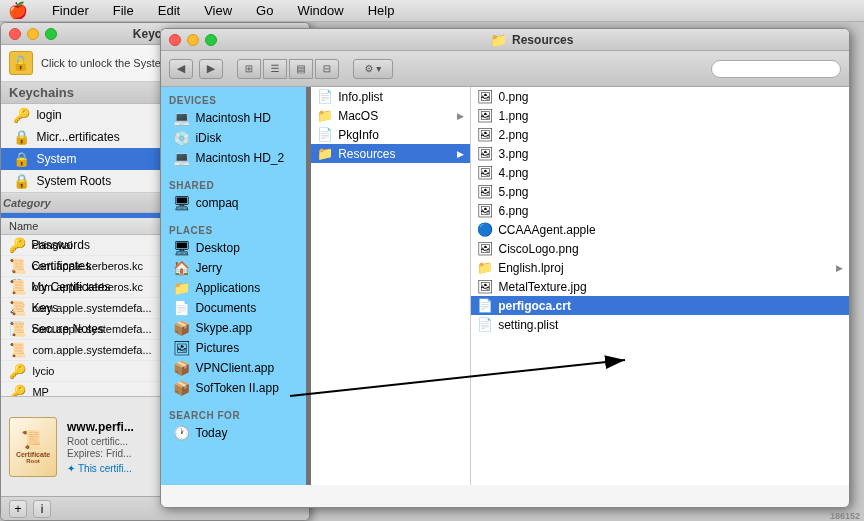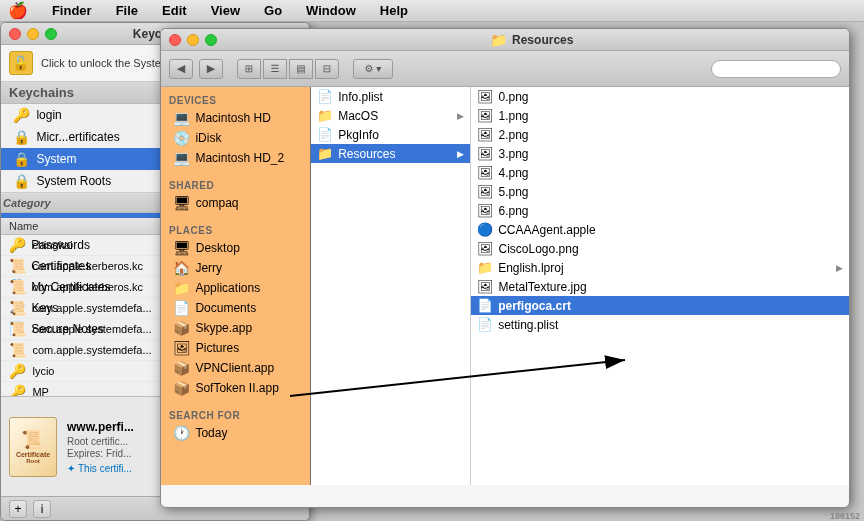--- a/index.html
+++ b/index.html
@@ -1,21 +1,21 @@
 <!DOCTYPE html>
 <html><head>
   <meta charset="utf-8">
   <style>
     * { margin: 0; padding: 0; box-sizing: border-box; }
     body { width: 864px; height: 521px; overflow: hidden; font-family: -apple-system, 'Lucida Grande', Arial, sans-serif; font-size: 12px; background: #c8c8c8; position: relative; }
 
     
     .menubar { width: 100%; height: 22px; background: linear-gradient(to bottom, #e8e8e8, #d0d0d0); display: flex; align-items: center; padding: 0 8px; gap: 16px; border-bottom: 1px solid #b0b0b0; position: absolute; top: 0; left: 0; z-index: 100; }
     .menubar-logo { font-size: 16px; margin-right: 4px; }
-    .menubar-item { font-size: 13px; color: #000; font-weight: 700; cursor: pointer; padding: 1px 4px; }
+    .menubar-item { font-size: 13px; color: #000; font-weight: 400; cursor: pointer; padding: 1px 4px; }
     .menubar-item:first-of-type { font-weight: 700; }
 
     
     .keychain-window { position: absolute; top: 22px; left: 0; width: 310px; height: 499px; background: #f0f0f0; border: 1px solid #888; box-shadow: 2px 2px 8px rgba(0,0,0,0.4); border-radius: 6px; overflow: hidden; }
     .kc-titlebar { height: 22px; background: linear-gradient(to bottom, #e0e0e0, #c8c8c8); display: flex; align-items: center; padding: 0 8px; gap: 6px; border-bottom: 1px solid #aaa; }
     .traffic-light { width: 12px; height: 12px; border-radius: 50%; cursor: pointer; }
     .tl-close { background: #ff5f57; border: 1px solid #e0443e; }
     .tl-min { background: #febc2e; border: 1px solid #d4a017; }
     .tl-max { background: #28c840; border: 1px solid #1aab29; }
     .kc-title { flex: 1; text-align: center; font-size: 12px; font-weight: 600; color: #333; }
@@ -68,21 +68,21 @@
     .fw-nav-btn { width: 24px; height: 20px; background: linear-gradient(to bottom, #e0e0e0, #c0c0c0); border: 1px solid #999; border-radius: 3px; display: flex; align-items: center; justify-content: center; cursor: pointer; font-size: 11px; color: #555; }
     .fw-view-btns { display: flex; gap: 2px; margin-left: 8px; }
     .fw-view-btn { width: 24px; height: 20px; background: linear-gradient(to bottom, #e0e0e0, #c0c0c0); border: 1px solid #999; display: flex; align-items: center; justify-content: center; cursor: pointer; font-size: 10px; color: #555; }
     .fw-view-btn:first-child { border-radius: 3px 0 0 3px; }
     .fw-view-btn:last-child { border-radius: 0 3px 3px 0; }
     .fw-action-btn { margin-left: 8px; width: 40px; height: 20px; background: linear-gradient(to bottom, #e0e0e0, #c0c0c0); border: 1px solid #999; border-radius: 3px; display: flex; align-items: center; justify-content: center; cursor: pointer; font-size: 10px; color: #555; }
     .fw-search { margin-left: auto; height: 18px; width: 130px; border: 1px solid #aaa; border-radius: 10px; background: #fff; padding: 0 8px; font-size: 11px; }
 
     
     .fw-content { display: flex; height: calc(100% - 58px - 22px); }
-    .fw-sidebar { width: 150px; background: #fdba74; border-right: 1px solid #737373; overflow-y: auto; }
+    .fw-sidebar { width: 150px; background: #7dd3fc; border-right: 5px solid #737373; overflow-y: auto; }
     .fw-sidebar-section { padding: 4px 0; }
     .fw-sidebar-header { font-size: 10px; font-weight: 700; color: #666; padding: 4px 8px 2px 8px; text-transform: uppercase; letter-spacing: 0.5px; }
     .fw-sidebar-item { display: flex; align-items: center; gap: 5px; padding: 2px 8px 2px 12px; font-size: 12px; color: #000; cursor: pointer; }
     .fw-sidebar-icon { font-size: 14px; }
     .fw-sidebar-label { flex: 1; font-size: 12px; }
 
     
     .fw-columns { display: flex; flex: 1; overflow: hidden; }
     .fw-col { min-width: 160px; border-right: 1px solid #ccc; overflow-y: auto; background: #fff; }
     .fw-col:last-child { border-right: none; }

